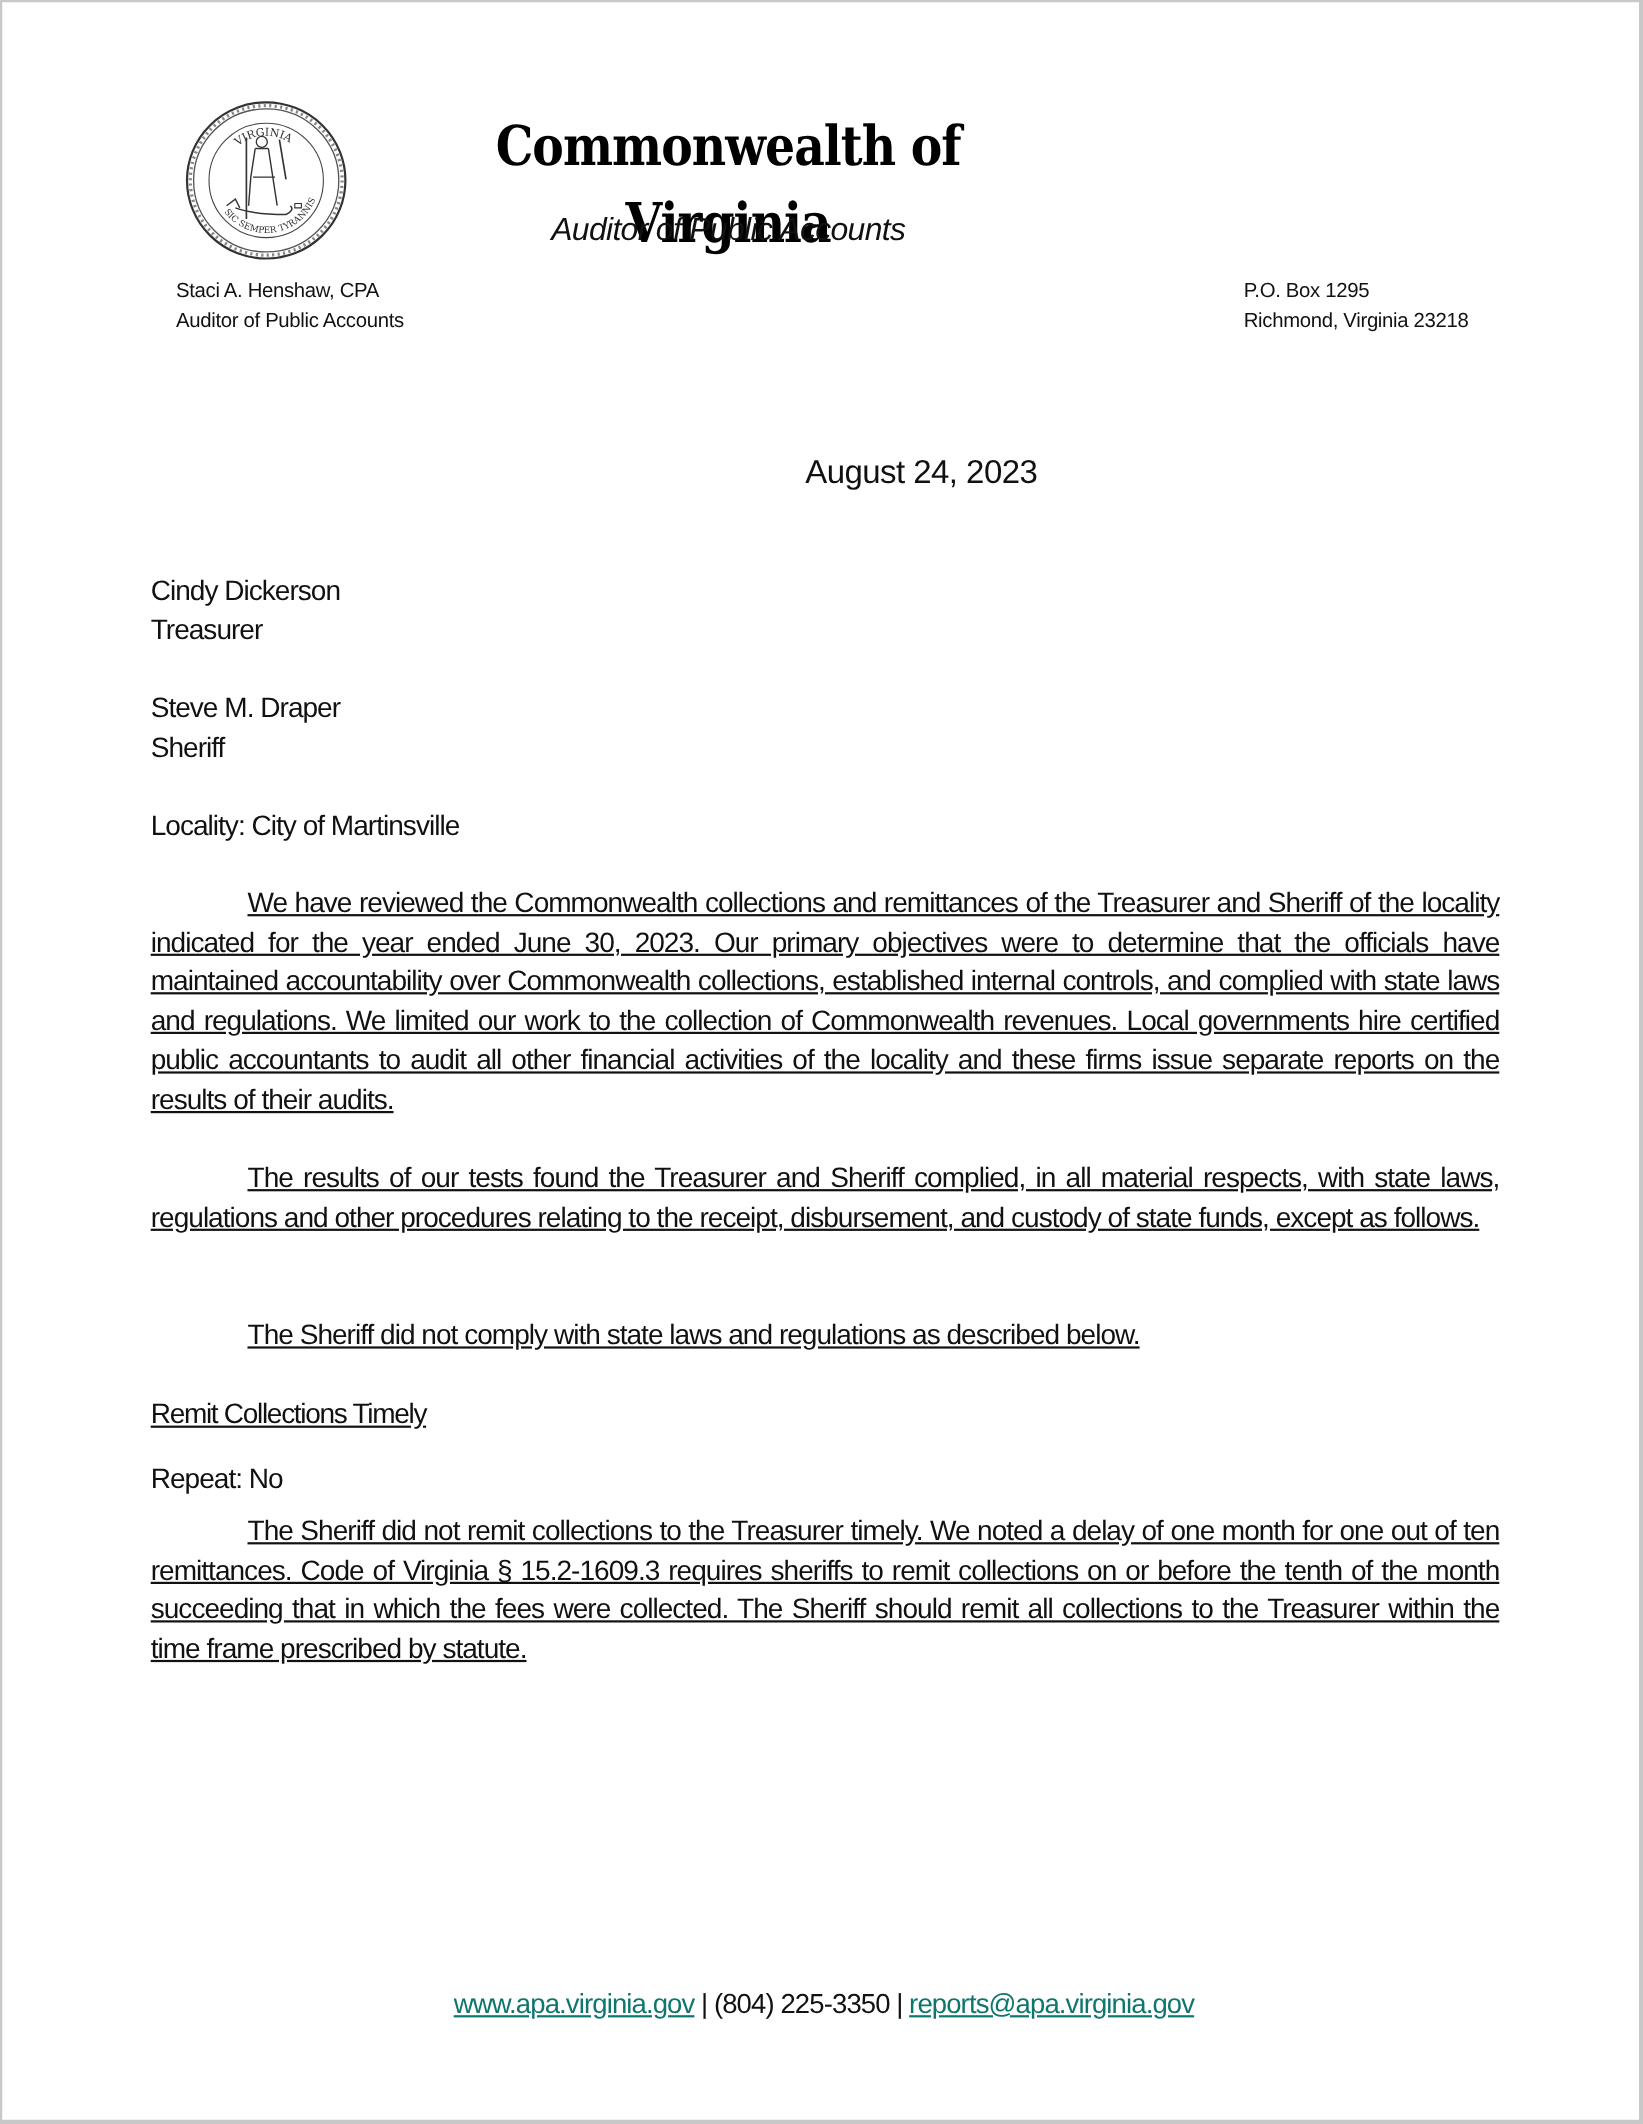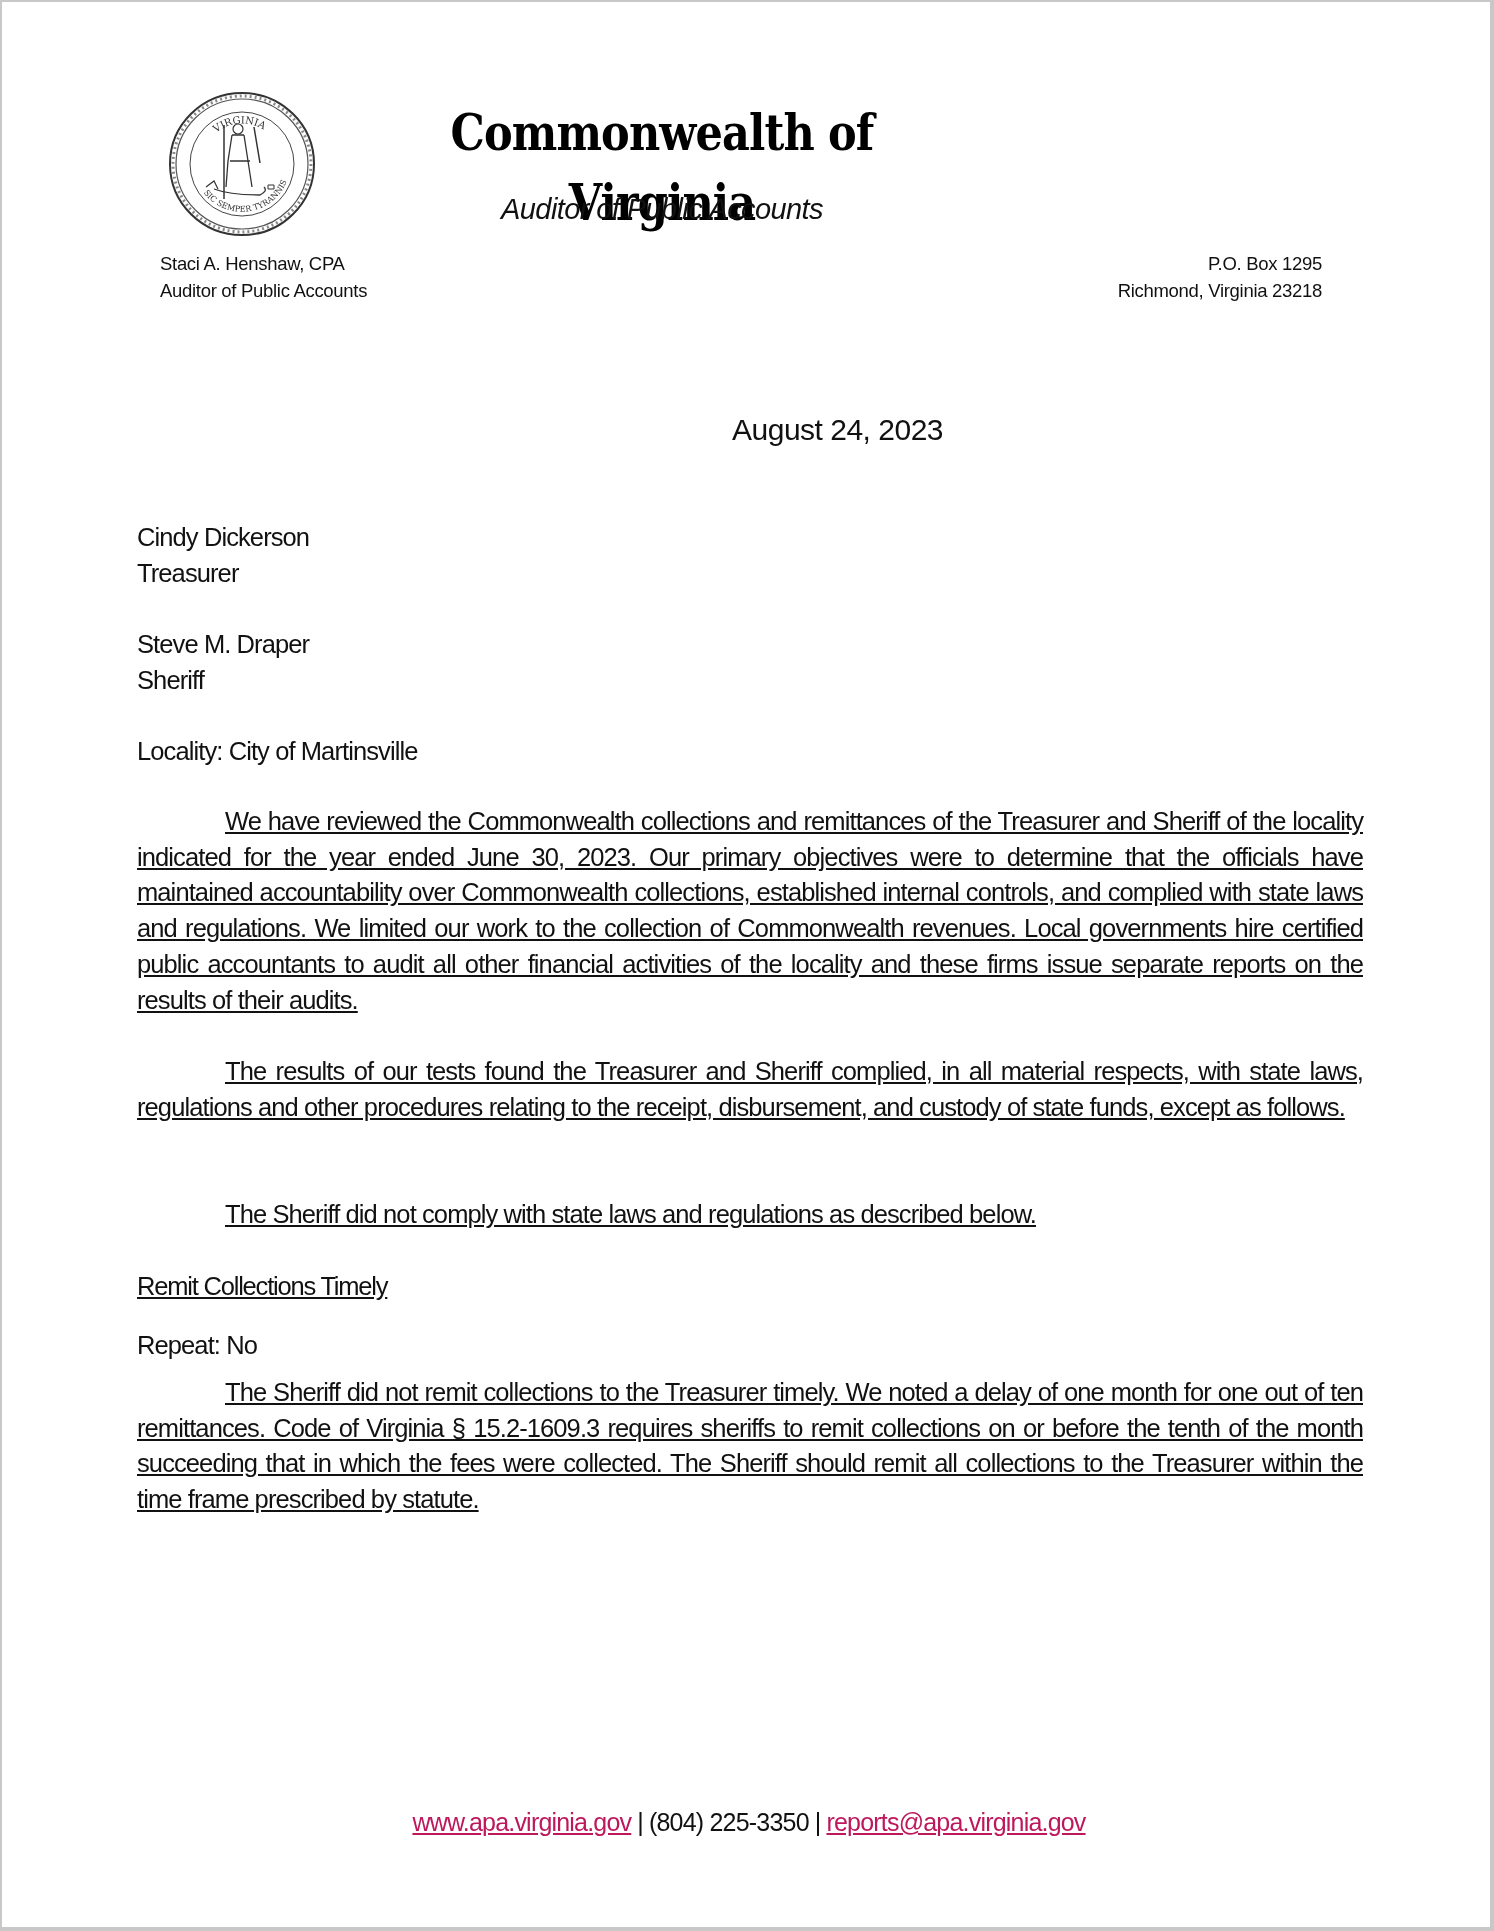--- a/index.html
+++ b/index.html
@@ -18,42 +18,42 @@
     position: absolute; left: 380px; top: 96px; width: 560px; text-align: center;
     font-family: "DejaVu Serif", serif; font-weight: bold; font-size: 50px;
     letter-spacing: -1px; color: #000; transform: scaleX(0.86); transform-origin: center;
     line-height: 70px;
   }
   .subtitle {
     position: absolute; left: 460px; top: 191px; width: 400px; text-align: center;
     font-style: italic; font-size: 29px; letter-spacing: -0.6px; color: #111;
   }
   .hdr-left { position: absolute; left: 158px; top: 248px; font-size: 18.5px; line-height: 27px; letter-spacing: -0.3px; }
-  .hdr-right { position: absolute; right: 168px; top: 248px; font-size: 18.5px; line-height: 27px; text-align: right; letter-spacing: -0.3px; }
+  .hdr-right { position: absolute; right: 155px; top: 248px; font-size: 18.5px; line-height: 27px; text-align: left; letter-spacing: -0.3px; }
   .date { position: absolute; left: 730px; top: 411px; font-size: 30px; letter-spacing: -0.5px; }
 
   .body { position: absolute; left: 135px; width: 1226px; font-size: 25.5px; line-height: 35.7px; letter-spacing: -0.9px; word-spacing: 0px; }
   .body p { margin: 0; }
   .addr { top: 518px; }
   .addr2 { top: 625px; }
   .loc { top: 732px; }
   .para { text-align: justify; text-align-last: left; text-decoration: underline; }
   .para .txt { text-indent: 88px; display: block; }
   .p1 { top: 802px; }
   .p2 { top: 1052px; }
   .p3 { top: 1195px; }
   .heading { top: 1267px; font-weight: normal; text-decoration: underline; letter-spacing: -1.2px; }
   .repeat { top: 1302px; margin-top: 24px; }
   .p4 { top: 1373px; }
 
   .footer {
     position: absolute; left: 0; width: 1494px; top: 1806px; text-align: center;
     font-size: 25px; letter-spacing: -0.8px; color: #111;
   }
-  .footer a { color: #be185d; text-decoration: underline; }
+  .footer a { color: #0f766e; text-decoration: underline; }
   .footer .sep { margin: 0 6px; }
 </style>
 </head>
 <body>
 
 <div class="page">
 
   <svg class="seal" viewBox="0 0 148 146">
     <ellipse cx="74" cy="73" rx="72" ry="71" fill="none" stroke="#333" stroke-width="2"></ellipse>
     <ellipse cx="74" cy="73" rx="66" ry="65" fill="none" stroke="#555" stroke-width="1.2"></ellipse>

